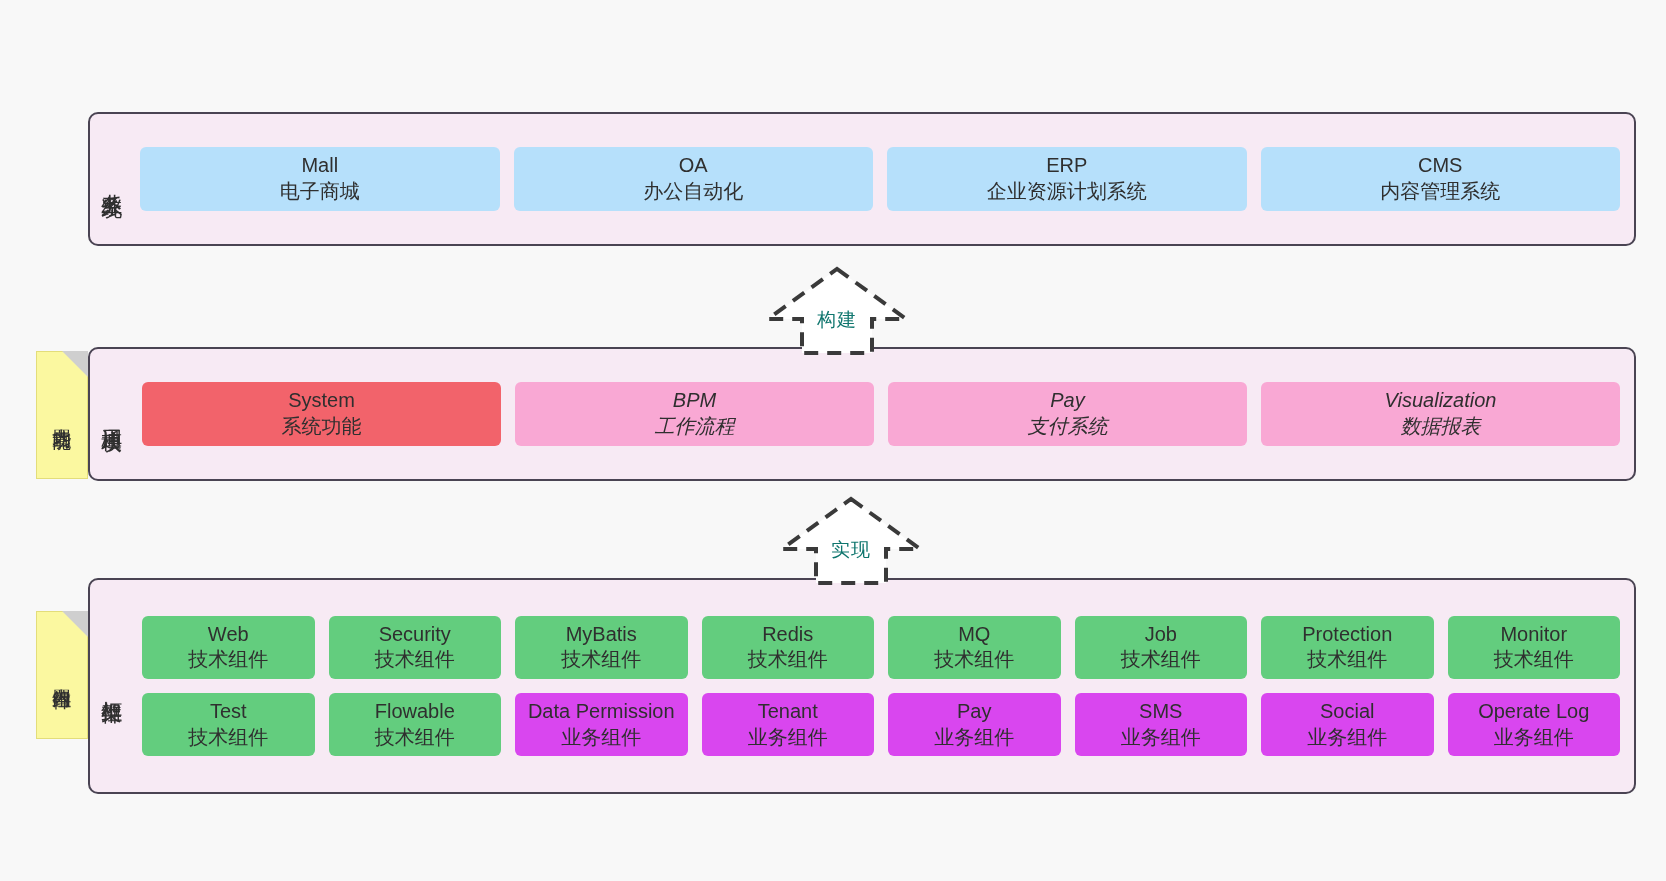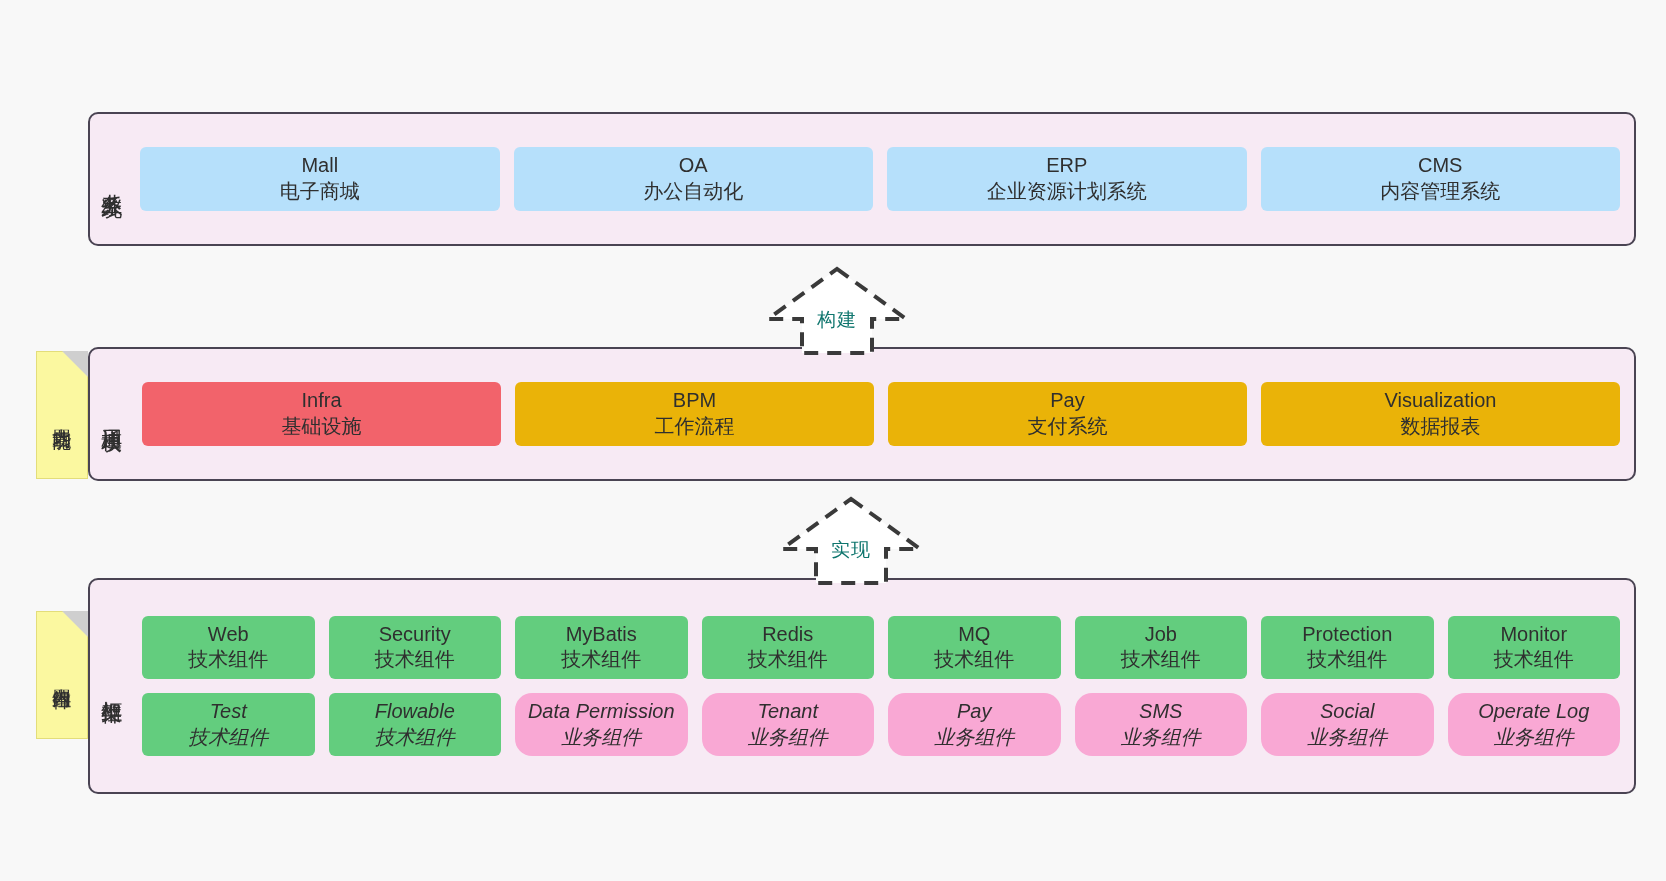--- a/index.html
+++ b/index.html
@@ -46,21 +46,21 @@
     display: flex;
     flex-direction: column;
     justify-content: center;
     padding: 0 14px 0 8px;
   }
   .row {
     display: flex;
     gap: 14px;
     align-items: stretch;
   }
-  .row + .row { margin-top: 14px; font-style: italic; }
+  .row + .row { margin-top: 14px; }
 
   .cell {
     flex: 1 1 0;
     border-radius: 6px;
     display: flex;
     flex-direction: column;
     align-items: center;
     justify-content: center;
     text-align: center;
     font-size: 20px;
@@ -68,23 +68,23 @@
     color: #2f2f2f;
     padding: 6px 4px;
     box-sizing: border-box;
   }
   .cell .en { display: block; }
   .cell .cn { display: block; }
 
   
   .c-blue       { background: #b6e0fb; }
   .c-red        { background: #f2636b; }
-  .c-red-light  { background: #eab308; }
+  .c-red-light  { background: #f9a8d4; font-style: italic; }
   .c-green      { background: #63cd7e; }
-  .c-green-light{ background: #f9a8d4; border-radius: 17px; }
+  .c-green-light{ background: #d946ef; }
 
   
   #band-business  { left: 88px;  top: 112px; width: 1548px; height: 134px; }
   #band-common    { left: 88px;  top: 347px; width: 1548px; height: 134px; }
   #band-framework { left: 88px;  top: 578px; width: 1548px; height: 216px; }
 
   #band-business  .band-body  { padding-left: 6px; }
 
   
   .note {
@@ -174,22 +174,22 @@
 </div>
 
 <div class="note" id="note-functions">
   <span>内置功能</span>
 </div>
 <div class="band" id="band-common">
   <div class="band-title">通用模块</div>
   <div class="band-body">
     <div class="row">
       <div class="cell c-red">
-        <span class="en">Infra</span>
-        <span class="cn">基础设施</span>
+        <span class="en">System</span>
+        <span class="cn">系统功能</span>
       </div>
       <div class="cell c-red-light">
         <span class="en">BPM</span>
         <span class="cn">工作流程</span>
       </div>
       <div class="cell c-red-light">
         <span class="en">Pay</span>
         <span class="cn">支付系统</span>
       </div>
       <div class="cell c-red-light">

